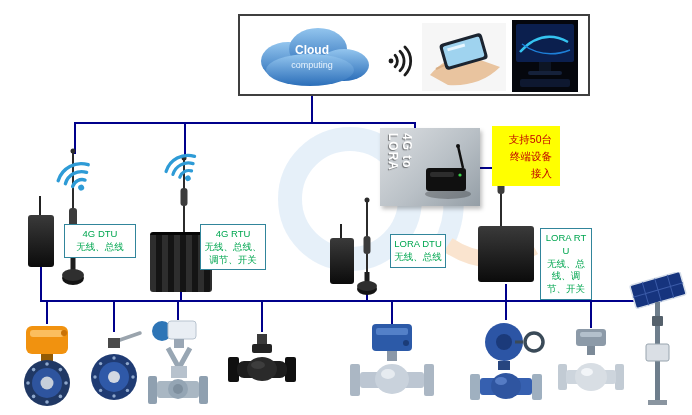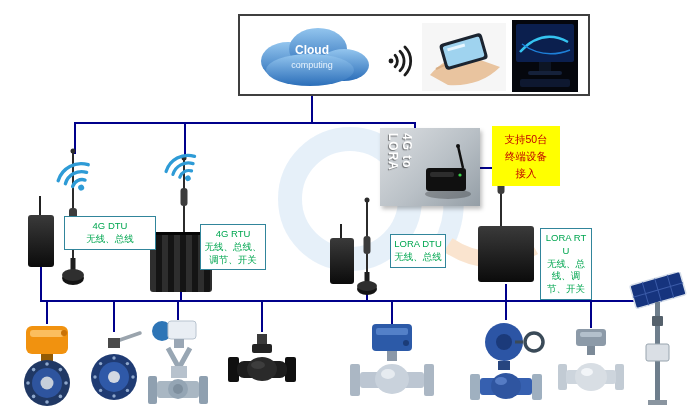--- a/index.html
+++ b/index.html
@@ -30,21 +30,21 @@
                     font-family:"Liberation Serif","DejaVu Serif",serif; }
 
   
   .dlabel { position:absolute; background:#fff; border:1px solid #31859B; color:#00A650;
             font-size:9.5px; line-height:1.35; text-align:center; padding:3px 3px; z-index:4;
             word-break:break-all; }
 
   
   .note { position:absolute; left:492px; top:126px; width:68px; background:#FFFF00;
           color:#C00000; font-size:10.5px; line-height:1.6; padding:5px 8px; z-index:4;
-          word-break:break-all; text-align:center; }
+          word-break:break-all; text-align:right; }
 
   
   .gateway { position:absolute; left:380px; top:128px; width:100px; height:78px; z-index:2;
              background:linear-gradient(135deg,#dcdfe2 0%,#b9c0c6 55%,#949ea6 100%);
              box-shadow:2px 3px 4px rgba(0,0,0,.25); }
   .gw-label { position:absolute; left:6px; top:5px; writing-mode:vertical-rl;
               color:#ffffff; font-weight:bold; font-size:12px; letter-spacing:1px;
               text-shadow:1px 1px 1px rgba(0,0,0,.45); }
   .gw-router { position:absolute; right:4px; bottom:4px; width:58px; height:58px; }
 
@@ -148,21 +148,21 @@
   <svg class="dev-svg" style="left:54px;top:158px;width:44px;height:40px" viewBox="0 0 44 40">
     <g fill="none" stroke="#2E9BD6" stroke-width="3.4" stroke-linecap="round" transform="rotate(-28 22 20)">
       <path d="M15 26 a10 10 0 0 1 14 0"></path>
       <path d="M10 20 a17 17 0 0 1 24 0"></path>
       <path d="M5 14 a24 24 0 0 1 34 0"></path>
       <circle cx="22" cy="31" r="3" fill="#2E9BD6" stroke="none"></circle>
     </g>
   </svg>
   <div class="stub" style="left:39px;top:196px;height:20px"></div>
   <div class="blackdev" style="left:28px;top:215px;width:26px;height:52px"></div>
-  <div class="dlabel" style="left:64px;top:216px;width:92px">
+  <div class="dlabel" style="left:64px;top:224px;width:72px">
     <div>4G DTU</div>
     <div>无线、总线</div>
   </div>
 
   <svg class="dev-svg" style="left:176px;top:154px;width:16px;height:80px" viewBox="0 0 16 80">
     <circle cx="8" cy="4" r="2.5" fill="#2b2b2b"></circle>
     <rect x="7" y="4" width="2" height="74" fill="#2b2b2b"></rect>
     <rect x="4.5" y="34" width="7" height="18" rx="3" fill="#3c3c3c"></rect>
   </svg>
   <svg class="dev-svg" style="left:162px;top:150px;width:42px;height:38px" viewBox="0 0 44 40">

